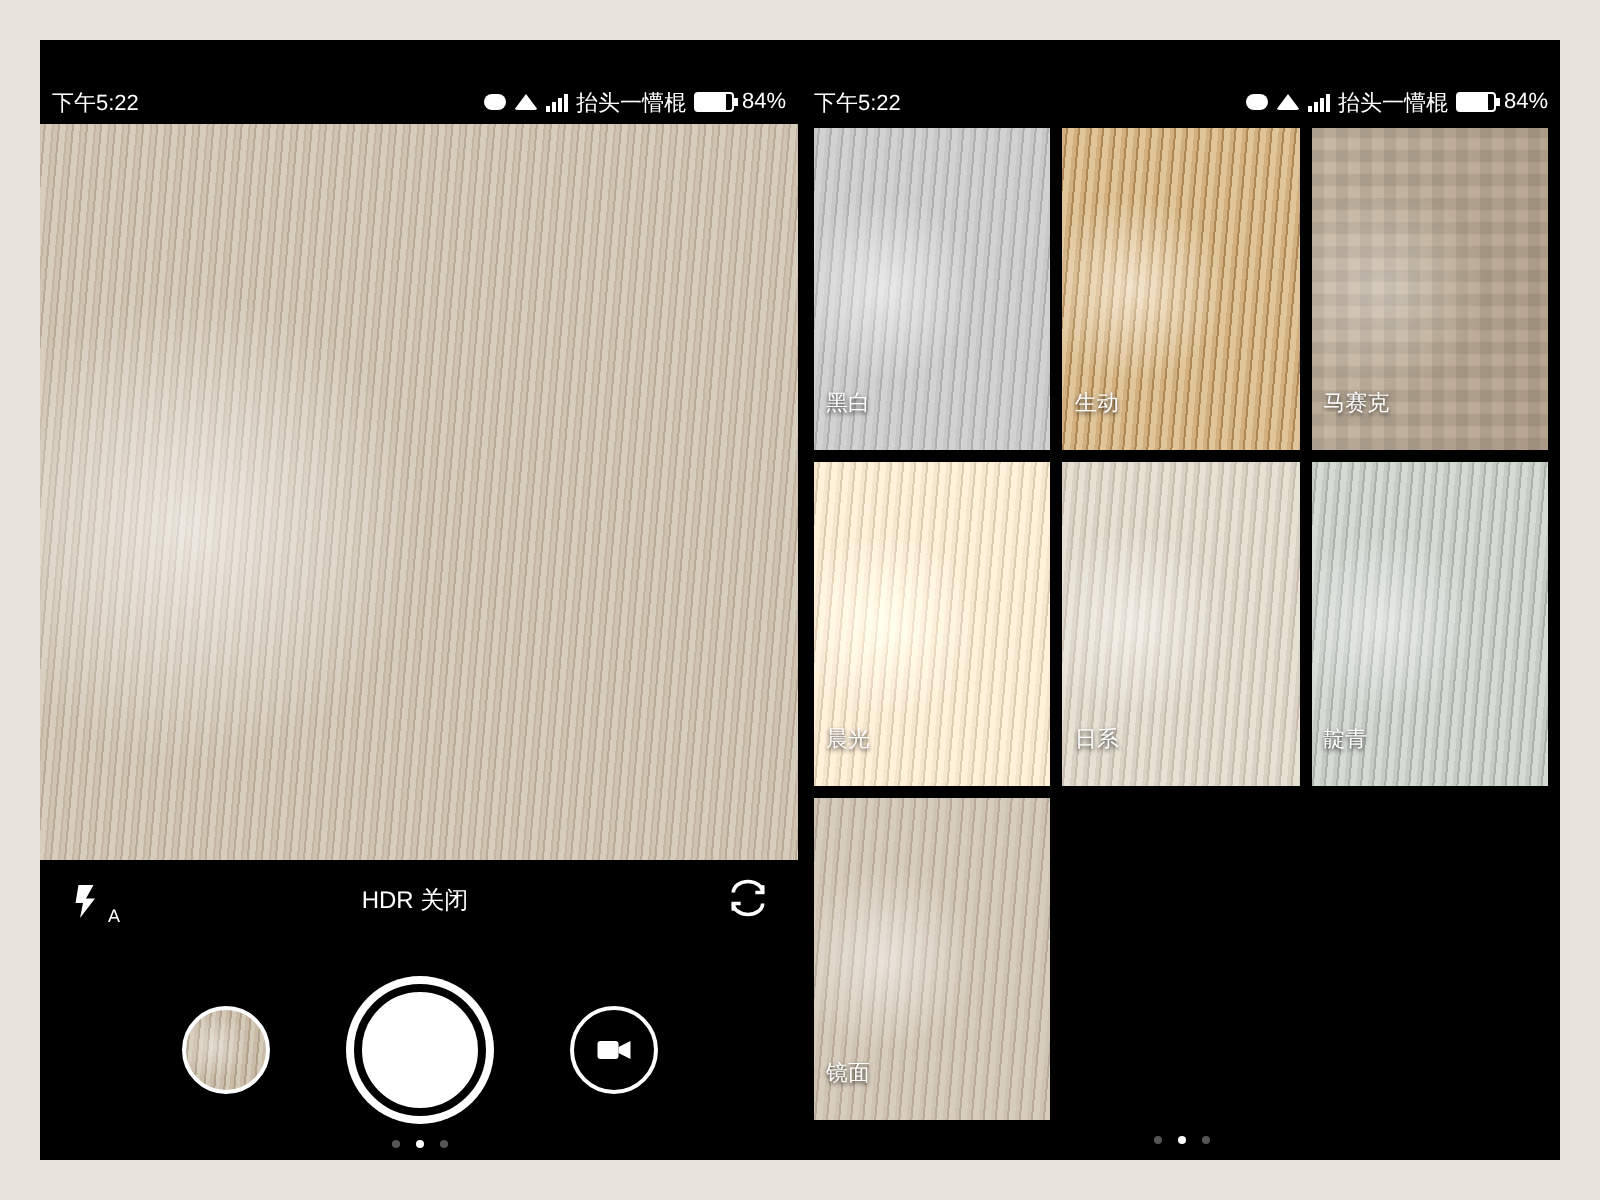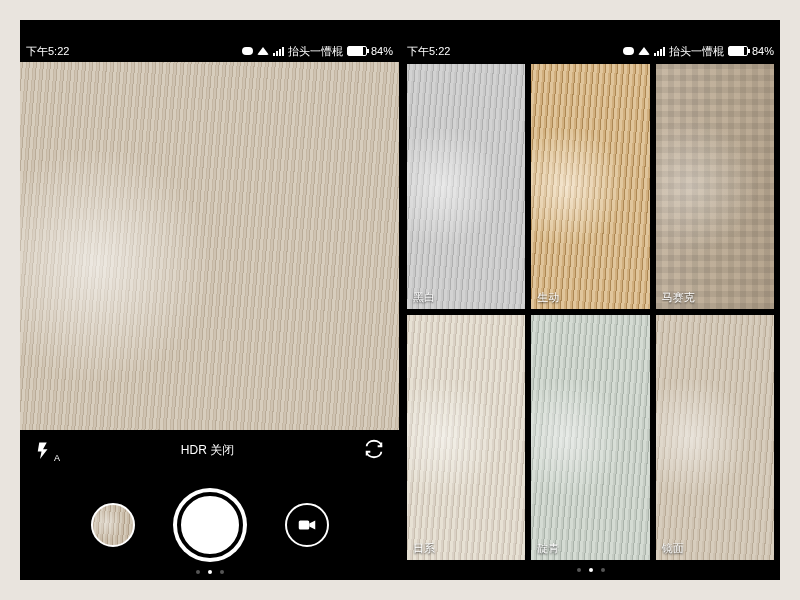--- a/index.html
+++ b/index.html
@@ -121,21 +121,21 @@
     }
     .filters-wrap {
       flex:1; background:#000; padding: 2px 6px 0 6px;
       display:flex; flex-direction:column;
     }
     .fgrid { flex:1; display:grid; grid-template-columns:repeat(3,1fr);
       grid-auto-rows: 1fr; gap:6px; }
     .fitem { position:relative; overflow:hidden; }
     .fitem.sel { outline:2px solid #fff; outline-offset:-2px; }
     .flabel {
-      position:absolute; left:6px; bottom:4px; color:#fff;
+      position:absolute; left:6px; bottom:16px; color:#fff;
       font-size:11px; text-shadow:0 1px 2px rgba(0,0,0,.8);
     }
     .wood {
       width:100%; height:100%;
       background:
         radial-gradient(circle at 30% 50%, rgba(255,255,255,.45), rgba(255,255,255,0) 40%),
         repeating-linear-gradient(95deg,
           var(--a,#cfc3b2) 0 2px, var(--b,#b9ab97) 2px 3px, var(--c,#d7cdbd) 3px 6px);
     }
     .w-bw { filter:grayscale(1) contrast(1.05); }
@@ -254,20 +254,24 @@
           </div>
         <div class="fitem">
             <div class="wood w-vivid"></div>
             <span class="flabel">生动</span>
           </div>
         <div class="fitem">
             <div class="wood w-mosaic"></div>
             <span class="flabel">马赛克</span>
           </div>
         <div class="fitem">
+            <div class="wood w-dawn"></div>
+            <span class="flabel">晨光</span>
+          </div>
+        <div class="fitem">
             <div class="wood w-jp"></div>
             <span class="flabel">日系</span>
           </div>
         <div class="fitem">
             <div class="wood w-cyan"></div>
             <span class="flabel">靛青</span>
           </div>
         <div class="fitem">
             <div class="wood w-mir"></div>
             <span class="flabel">镜面</span>

